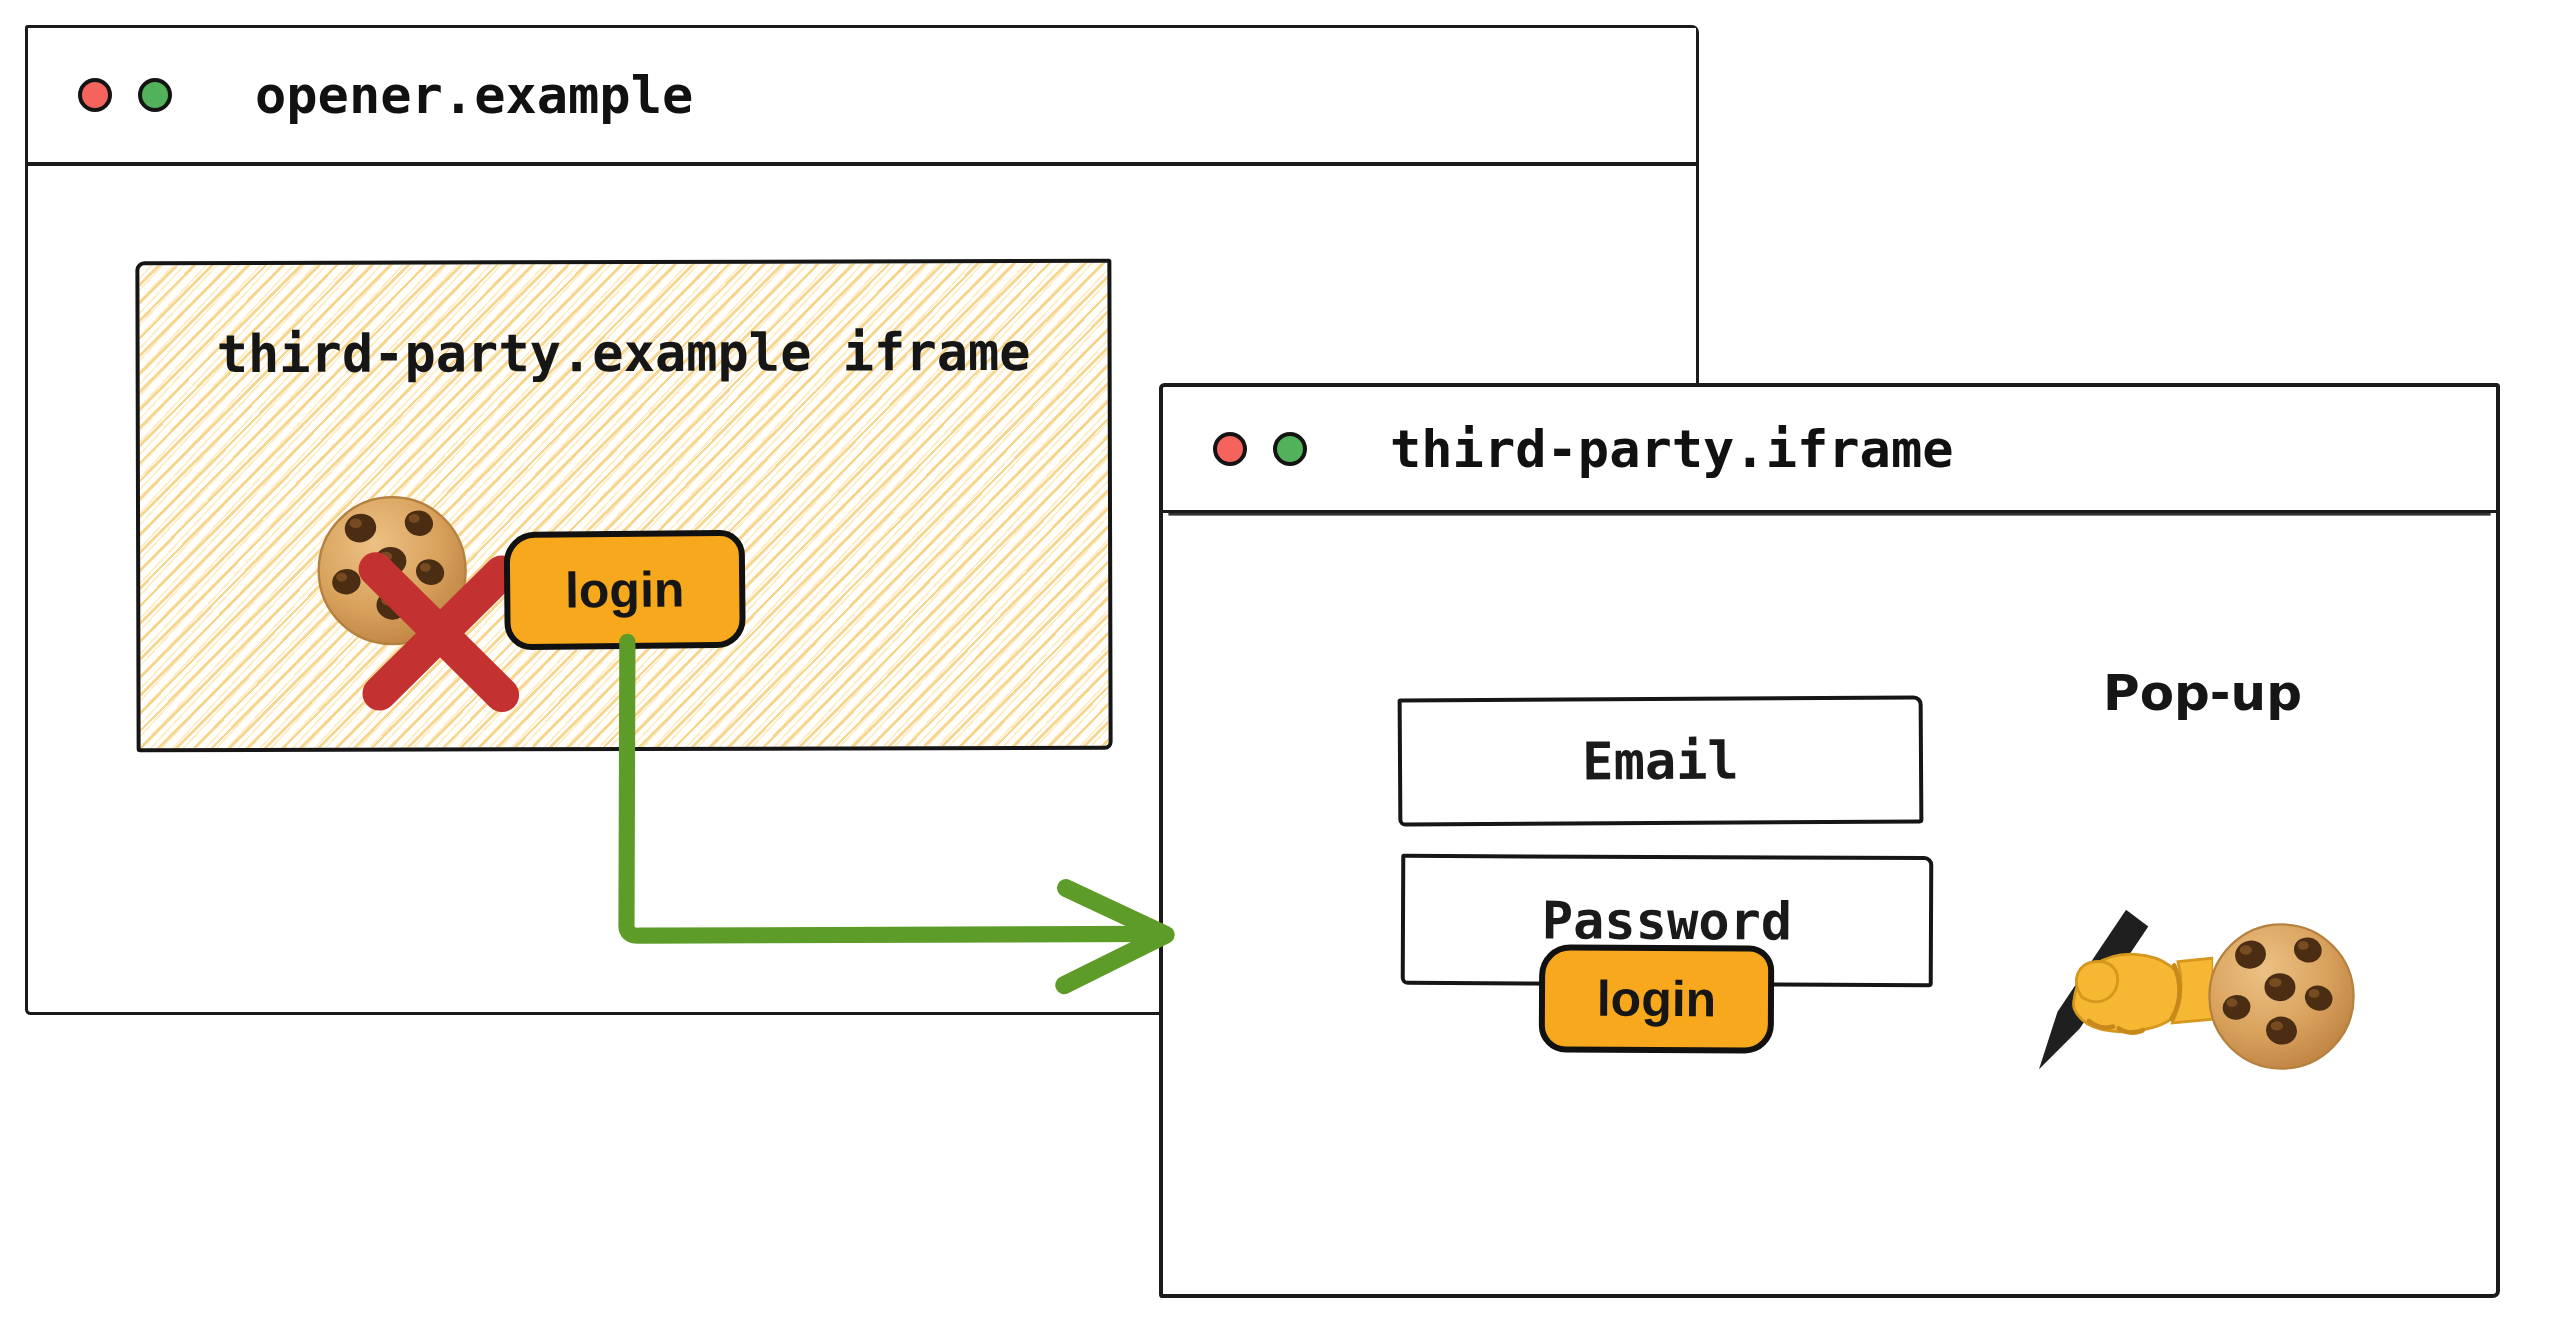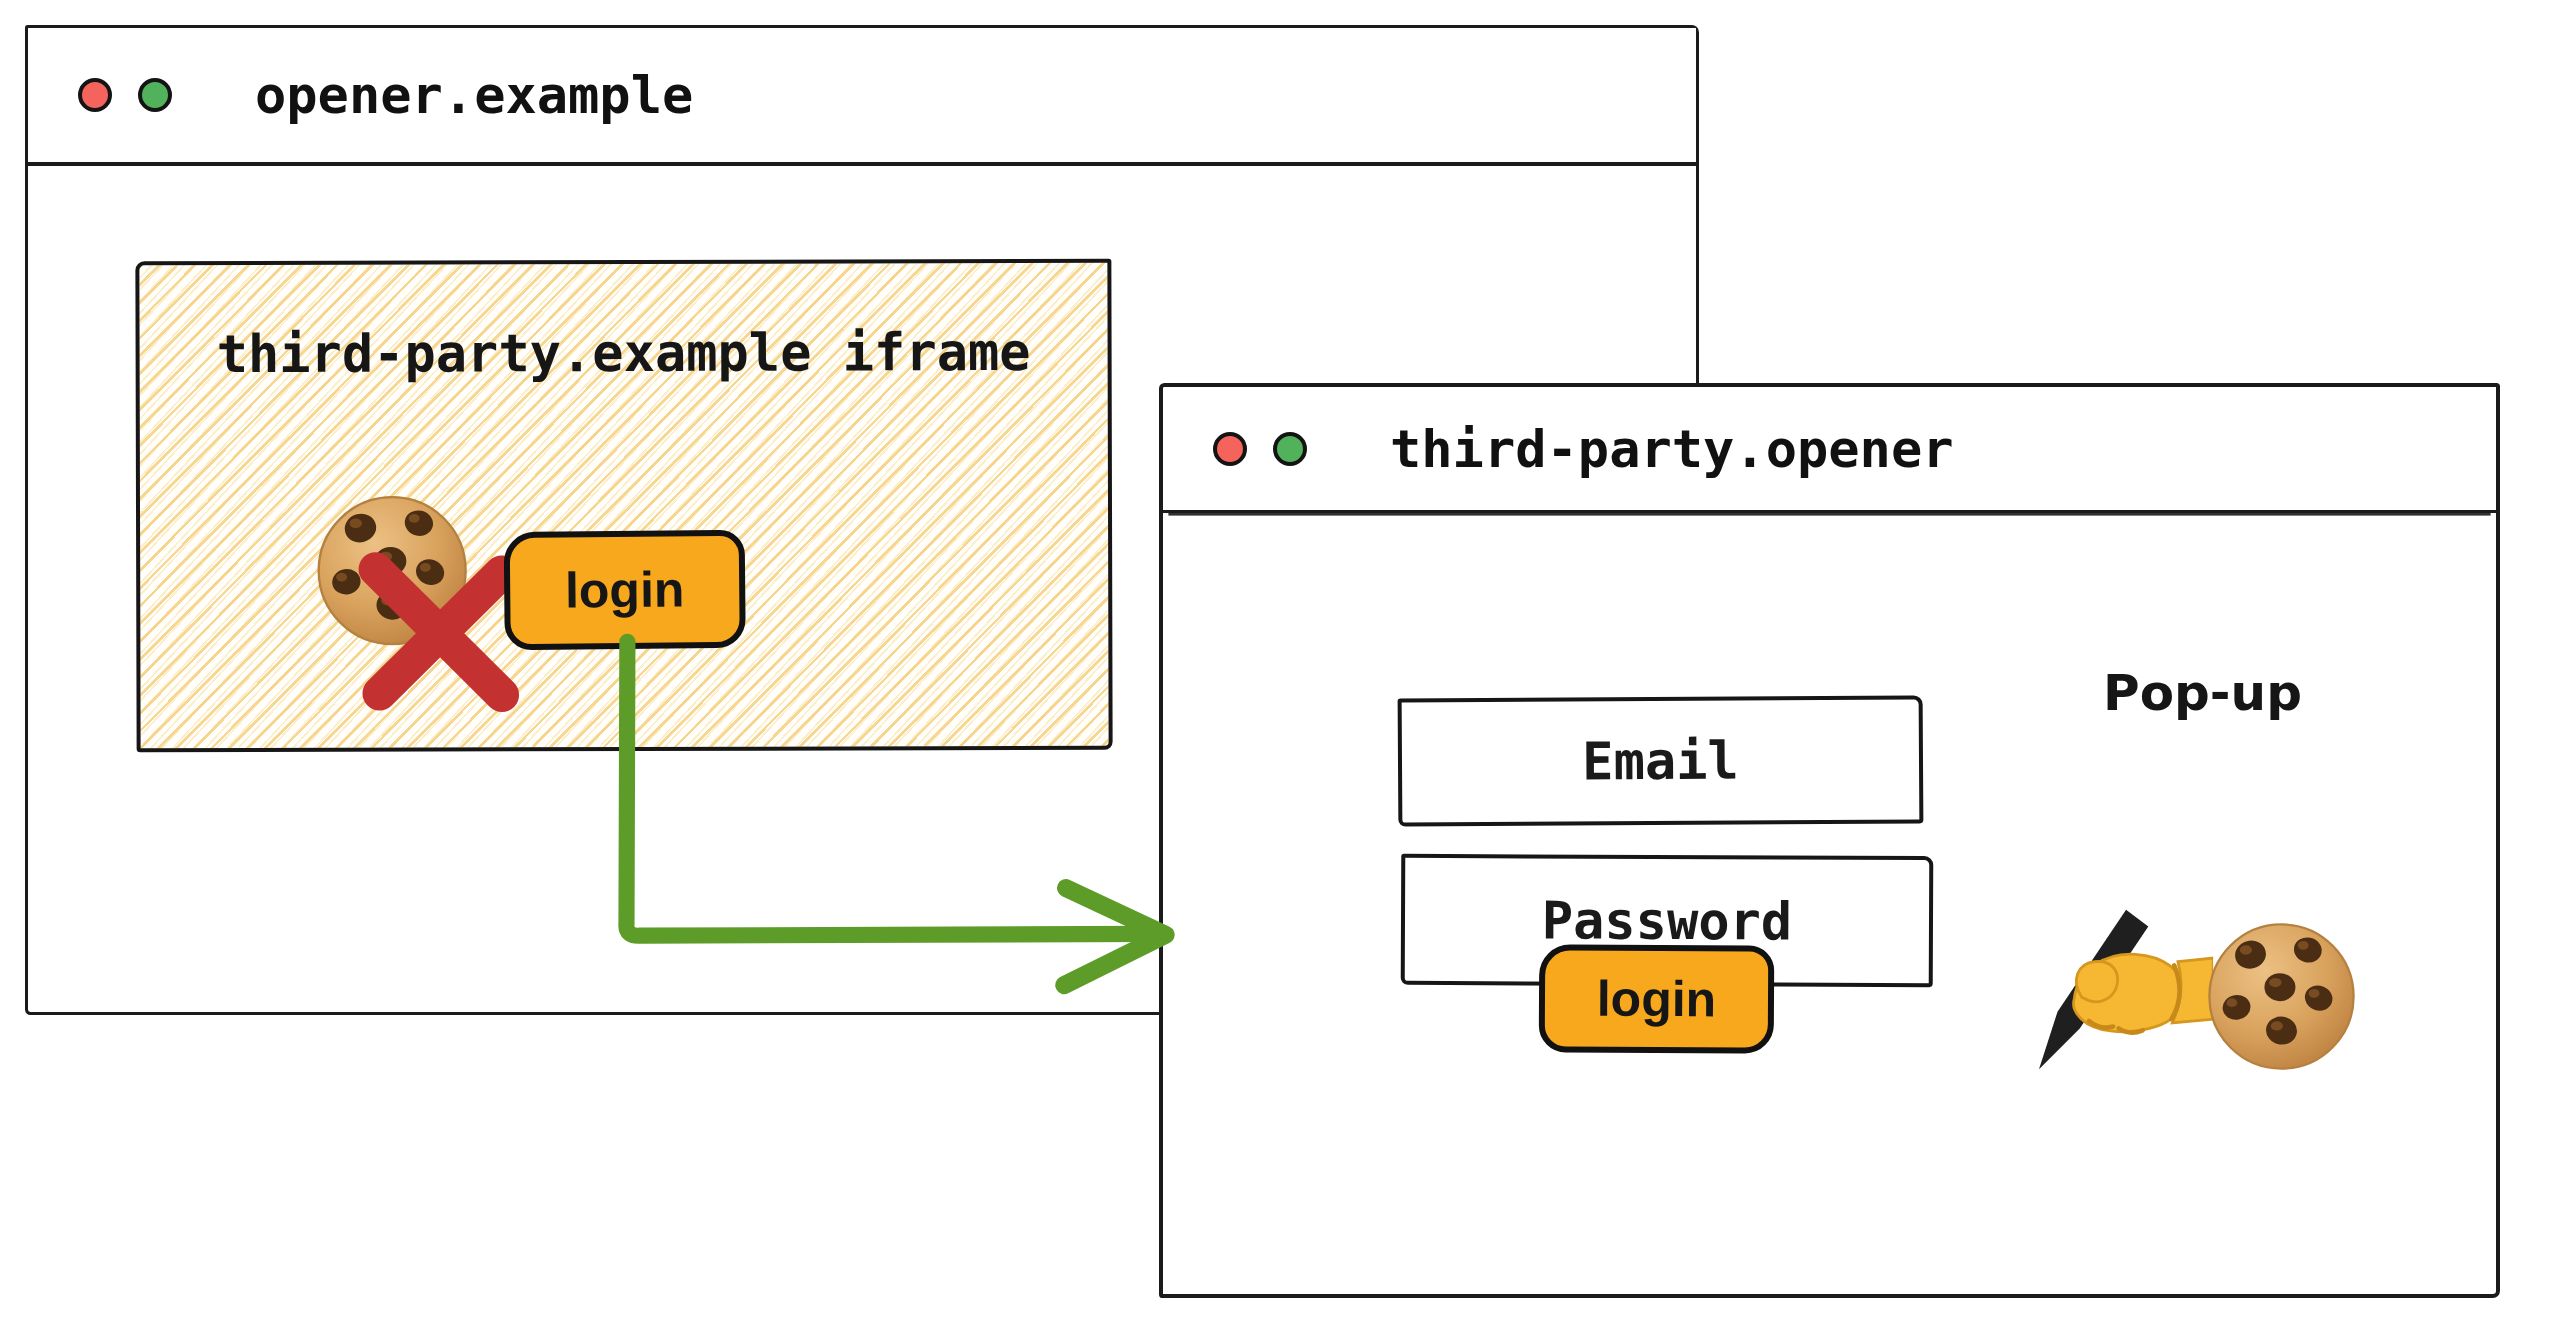--- a/index.html
+++ b/index.html
@@ -207,21 +207,21 @@
     </div>
 
     <button class="sketch-btn btn-iframe-login">login</button>
   </div>
 </div>
 
 <div class="window popup hatch">
   <div class="titlebar">
     <span class="light red"></span>
     <span class="light green"></span>
-    <span class="window-title">third-party.opener</span>
+    <span class="window-title">third-party.iframe</span>
   </div>
 
   <div class="popup-label">Pop-up</div>
 
   <div class="sketch-field field-email">Email</div>
   <div class="sketch-field field-password">Password</div>
 
   <button class="sketch-btn btn-popup-login">login</button>
 
   <div class="icon icon-hand">

